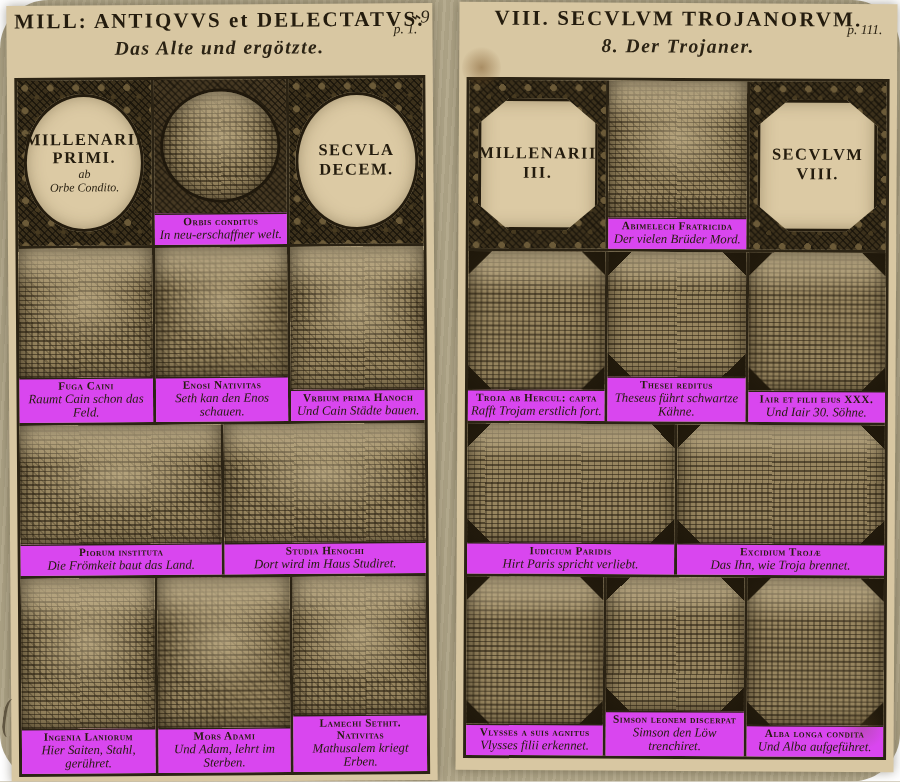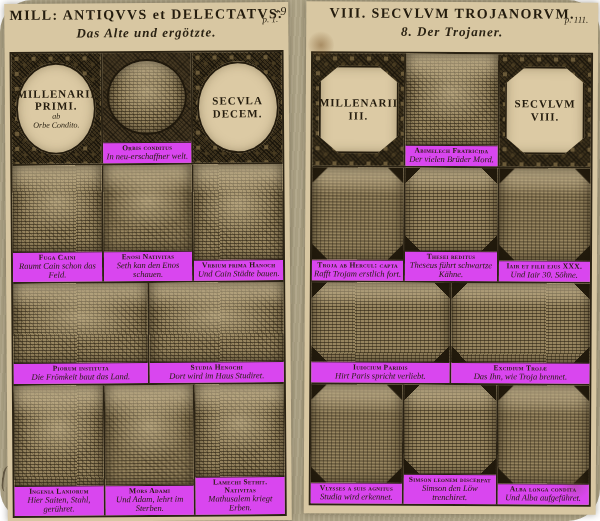--- a/index.html
+++ b/index.html
@@ -272,21 +272,21 @@
             <div class="german">Das Ihn, wie Troja brennet.</div>
           </div>
         </div>
       </div>
 
       <div class="row rr4">
         <div class="cell">
           <div class="eng cor"></div>
           <div class="cap">
             <div class="latin">Vlysses a suis agnitus</div>
-            <div class="german">Studia wird erkennet.</div>
+            <div class="german">Vlysses filii erkennet.</div>
           </div>
         </div>
         <div class="cell">
           <div class="eng cor"></div>
           <div class="cap">
             <div class="latin">Simson leonem discerpat</div>
             <div class="german">Simson den Löw trenchiret.</div>
           </div>
         </div>
         <div class="cell">

